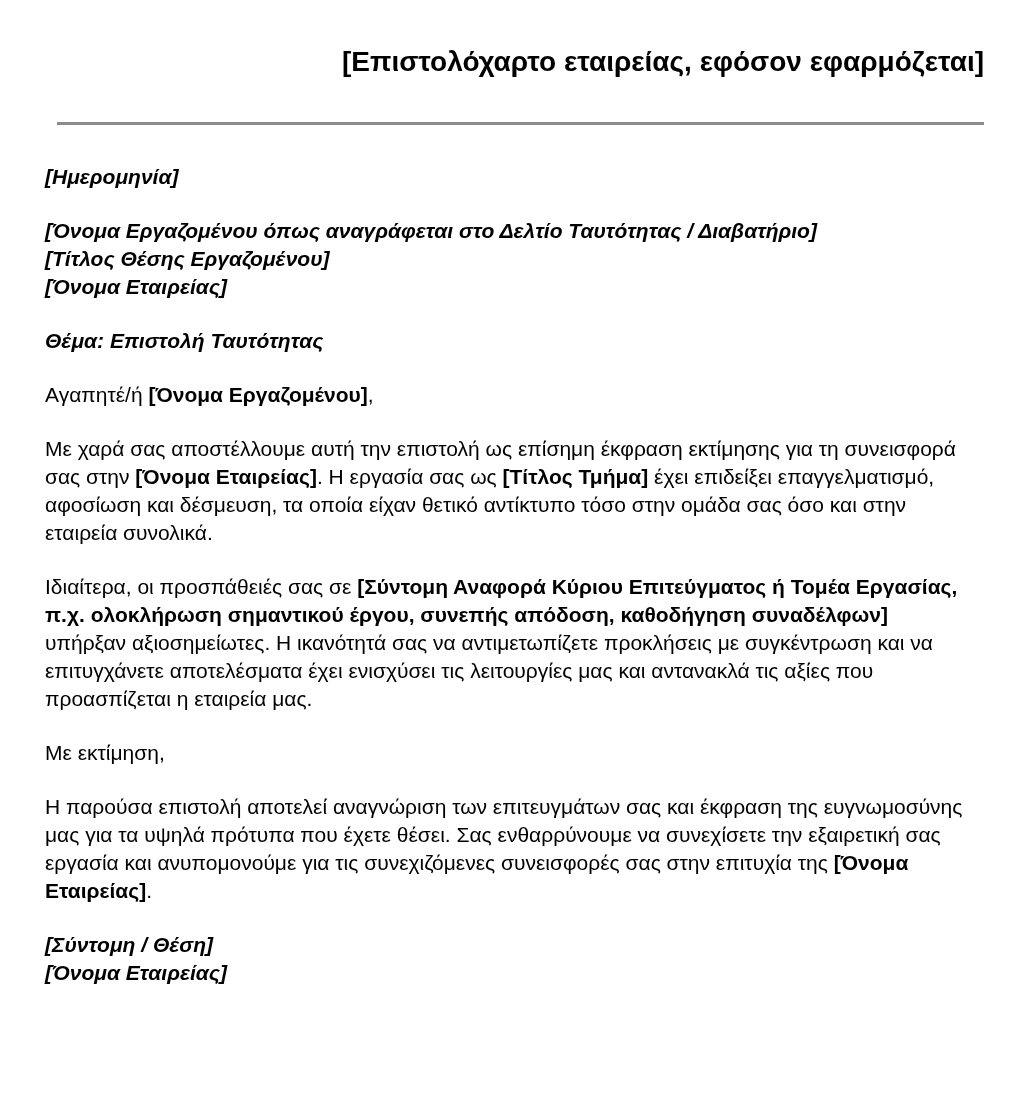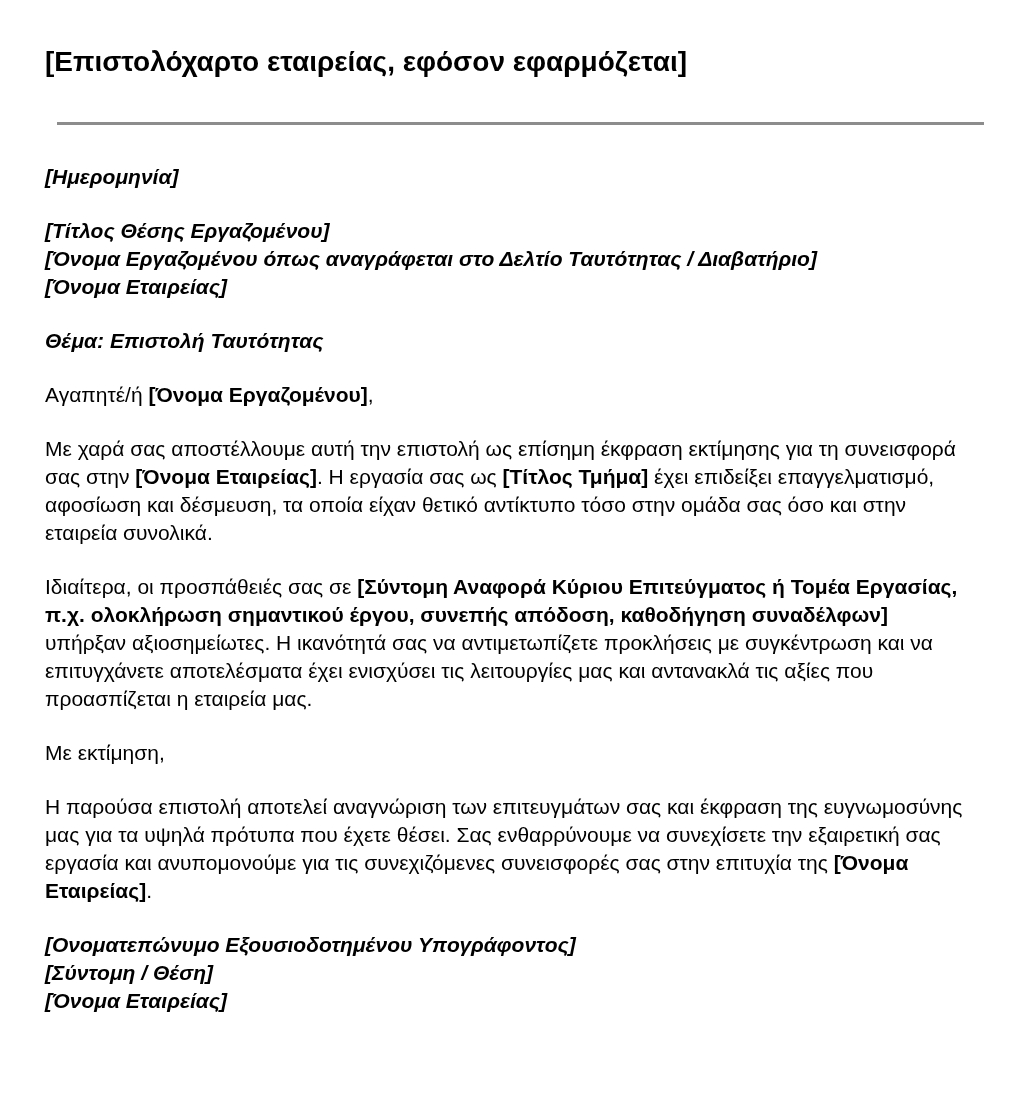--- a/index.html
+++ b/index.html
@@ -20,21 +20,21 @@
     width: 1015px;
     height: 1120px;
     padding: 20px 31px 0 45px;
     background: #ffffff;
   }
   .letter-heading {
     margin: 24px 0 0 0;
     font-size: 28px;
     line-height: 36px;
     font-weight: 700;
-    text-align: left;
+    text-align: right;
   }
   .divider {
     border: none;
     height: 3px;
     background: #8c8c8c;
     margin: 42px 0 0 12px;
   }
   .block {
     margin: 26px 0 0 0;
     font-size: 21px;
@@ -60,36 +60,35 @@
 
 <div class="page">
 
   <p class="letter-heading">[Επιστολόχαρτο εταιρείας, εφόσον εφαρμόζεται]</p>
 
   <hr class="divider">
 
   <p class="block bold first-after-divider">[Ημερομηνία]</p>
 
   <div class="block bold">
+    <span class="line">[Όνομα Εργαζομένου όπως αναγράφεται στο Δελτίο Ταυτότητας / Διαβατήριο]</span>
     <span class="line">[Τίτλος Θέσης Εργαζομένου]</span>
-    <span class="line">[Όνομα Εργαζομένου όπως αναγράφεται στο Δελτίο Ταυτότητας / Διαβατήριο]</span>
     <span class="line">[Όνομα Εταιρείας]</span>
   </div>
 
   <p class="block bold">Θέμα: Επιστολή Ταυτότητας</p>
 
   <p class="block"><span>Αγαπητέ/ή </span><strong>[Όνομα Εργαζομένου]</strong><span>,</span></p>
 
   <p class="block"><span>Με χαρά σας αποστέλλουμε αυτή την επιστολή ως επίσημη έκφραση εκτίμησης για τη συνεισφορά σας στην </span><strong>[Όνομα Εταιρείας]</strong><span>. Η εργασία σας ως </span><strong>[Τίτλος Τμήμα]</strong><span> έχει επιδείξει επαγγελματισμό, αφοσίωση και δέσμευση, τα οποία είχαν θετικό αντίκτυπο τόσο στην ομάδα σας όσο και στην εταιρεία συνολικά.</span></p>
 
   <p class="block"><span>Ιδιαίτερα, οι προσπάθειές σας σε </span><strong>[Σύντομη Αναφορά Κύριου Επιτεύγματος ή Τομέα Εργασίας, π.χ. ολοκλήρωση σημαντικού έργου, συνεπής απόδοση, καθοδήγηση συναδέλφων]</strong><span> υπήρξαν αξιοσημείωτες. Η ικανότητά σας να αντιμετωπίζετε προκλήσεις με συγκέντρωση και να επιτυγχάνετε αποτελέσματα έχει ενισχύσει τις λειτουργίες μας και αντανακλά τις αξίες που προασπίζεται η εταιρεία μας.</span></p>
 
   <p class="block">Με εκτίμηση,</p>
 
   <p class="block"><span>Η παρούσα επιστολή αποτελεί αναγνώριση των επιτευγμάτων σας και έκφραση της ευγνωμοσύνης μας για τα υψηλά πρότυπα που έχετε θέσει. Σας ενθαρρύνουμε να συνεχίσετε την εξαιρετική σας εργασία και ανυπομονούμε για τις συνεχιζόμενες συνεισφορές σας στην επιτυχία της </span><strong>[Όνομα Εταιρείας]</strong><span>.</span></p>
 
   <div class="block bold">
-    <span class="line">[Ονοματεπώνυμο Εξουσιοδοτημένου Υπογράφοντος]</span>
     <span class="line">[Σύντομη / Θέση]</span>
     <span class="line">[Όνομα Εταιρείας]</span>
   </div>
 
 </div>
 
 </body></html>

